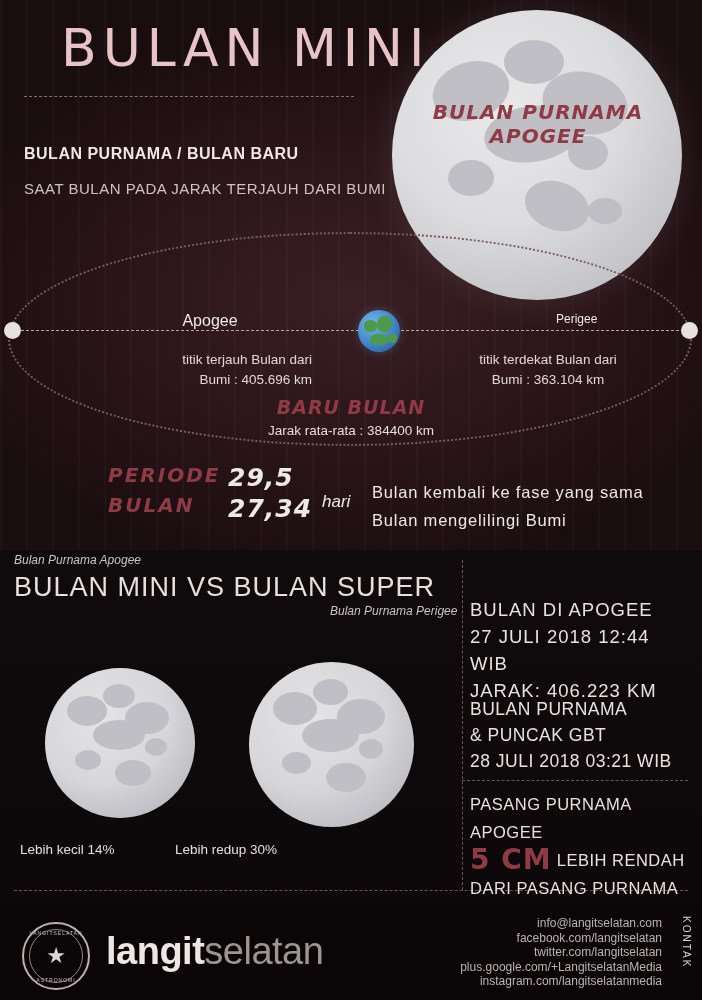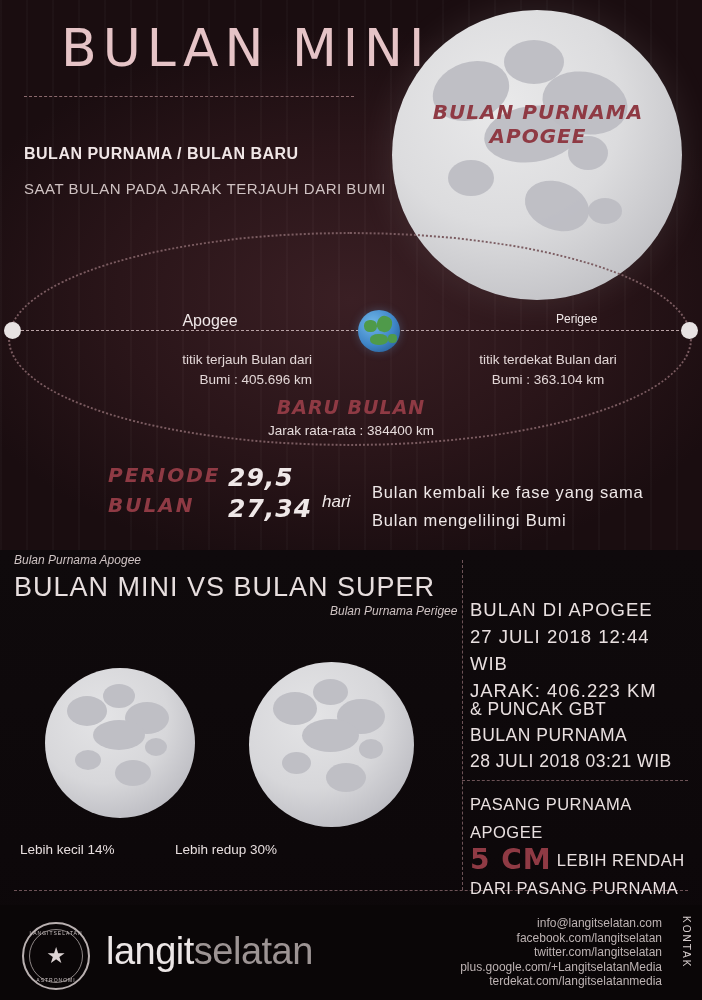--- a/index.html
+++ b/index.html
@@ -188,21 +188,21 @@
   }
   .logo-badge .star{
     position:absolute;left:50%;top:50%;transform:translate(-50%,-50%);
     font-size:22px;color:#ddd4d4;
   }
   .logo-top{position:absolute;left:0;top:6px;width:64px;text-align:center;font-size:5px;letter-spacing:1px;color:#c9c0c0;}
   .logo-bot{position:absolute;left:0;bottom:5px;width:64px;text-align:center;font-size:5px;letter-spacing:1px;color:#c9c0c0;}
   .brand{
     position:absolute;left:106px;top:930px;font-size:38px;color:#d9d2d2;letter-spacing:-0.5px;
   }
-  .brand b{font-weight:normal;color:#ece6e6;}
+  .brand b{font-weight:bold;color:#ece6e6;}
   .brand span{color:#9d9494;}
   .contacts{
     position:absolute;right:40px;top:916px;width:300px;text-align:right;
     font-size:12px;color:#bdb3b3;line-height:14.5px;
   }
   .kontak{
     position:absolute;right:10px;top:916px;
     font-size:10px;letter-spacing:2px;color:#d8cfcf;
     writing-mode:vertical-rl;
   }
@@ -297,22 +297,22 @@
   </div>
   <div class="cap1">Lebih kecil 14%</div>
   <div class="cap2">Lebih redup 30%</div>
 
   <div class="ri ri1">
     <div>BULAN DI APOGEE</div>
     <div>27 JULI 2018 12:44 WIB</div>
     <div>JARAK: 406.223 KM</div>
   </div>
   <div class="ri ri2">
+    <div>BULAN PURNAMA</div>
     <div>&amp; PUNCAK GBT</div>
-    <div>BULAN PURNAMA</div>
     <div>28 JULI 2018 03:21 WIB</div>
   </div>
   <div class="ri ri3">
     <div>PASANG PURNAMA APOGEE</div>
     <div>
       <span class="big5">5 CM</span><span> LEBIH RENDAH</span>
     </div>
     <div>DARI PASANG PURNAMA</div>
   </div>
 
@@ -322,16 +322,16 @@
     <div class="star">★</div>
     <div class="logo-bot">ASTRONOMI</div>
   </div>
   <div class="brand"><b>langit</b><span>selatan</span></div>
 
   <div class="contacts">
     <div>info@langitselatan.com</div>
     <div>facebook.com/langitselatan</div>
     <div>twitter.com/langitselatan</div>
     <div>plus.google.com/+LangitselatanMedia</div>
-    <div>terdekat.com/langitselatanmedia</div>
+    <div>instagram.com/langitselatanmedia</div>
   </div>
   <div class="kontak">KONTAK</div>
 </div>
 
 </body></html>

